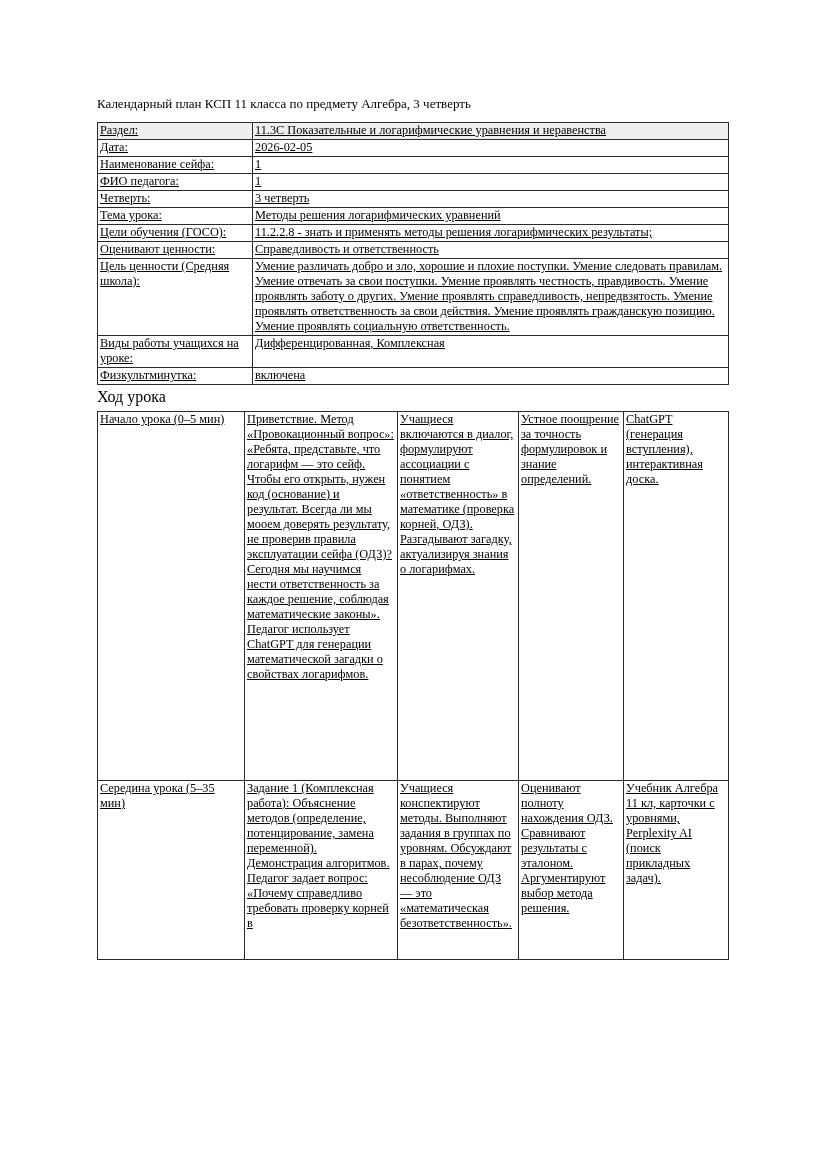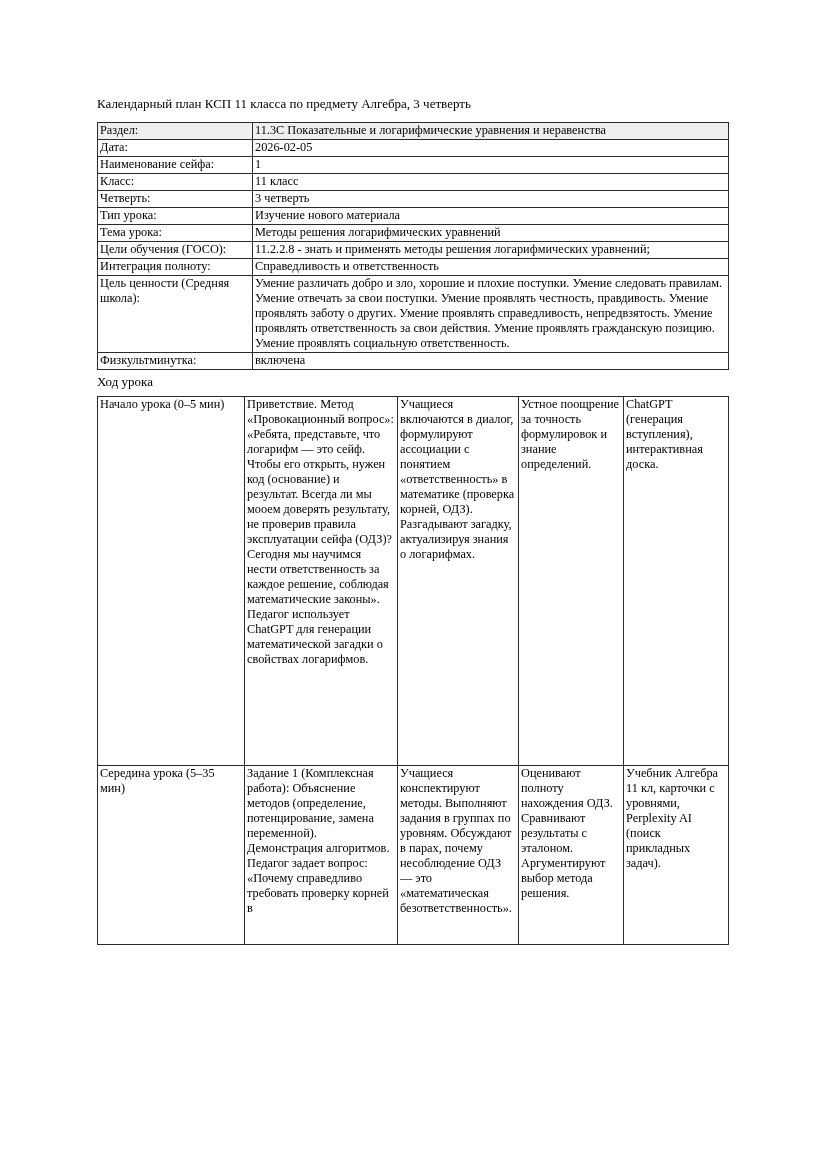--- a/index.html
+++ b/index.html
@@ -33,26 +33,27 @@
   }
   td {
     border: 1px solid var(--border);
     padding: 0px 3px 1px 2px;
     font-size: 12.3px;
     line-height: 15px;
     vertical-align: top;
     text-align: left;
     word-wrap: break-word;
     overflow: hidden;
+    text-decoration: underline;
   }
   tr.shaded td { background: var(--shade); }
   .info-table .c-label { width: 155px; }
   .info-table .c-value { width: 476px; }
   .section-heading {
-    font-size: 13px;
+    font-size: 16px;
     line-height: 15px;
     margin: 4px 0 7px 0;
   }
   .lesson-table .c-stage    { width: 147px; }
   .lesson-table .c-teacher  { width: 153px; }
   .lesson-table .c-student  { width: 121px; }
   .lesson-table .c-assess   { width: 105px; }
   .lesson-table .c-resource { width: 105px; }
   .lesson-table tr.header-row { height: 47px; }
   .lesson-table tr.row-start  { height: 369px; }
@@ -77,46 +78,46 @@
       </tr>
       <tr>
         <td>Дата:</td>
         <td>2026-02-05</td>
       </tr>
       <tr>
         <td>Наименование сейфа:</td>
         <td>1</td>
       </tr>
       <tr>
-        <td>Класс:</td>
-        <td>11 класс</td>
+        <td>ФИО педагога:</td>
+        <td>1</td>
       </tr>
       <tr>
         <td>Четверть:</td>
         <td>3 четверть</td>
-      </tr>
-      <tr>
-        <td>Тип урока:</td>
-        <td>Изучение нового материала</td>
       </tr>
       <tr>
         <td>Тема урока:</td>
         <td>Методы решения логарифмических уравнений</td>
       </tr>
       <tr>
         <td>Цели обучения (ГОСО):</td>
-        <td>11.2.2.8 - знать и применять методы решения логарифмических уравнений;</td>
+        <td>11.2.2.8 - знать и применять методы решения логарифмических результаты;</td>
       </tr>
       <tr>
-        <td>Интеграция полноту:</td>
+        <td>Оценивают ценности:</td>
         <td>Справедливость и ответственность</td>
       </tr>
       <tr>
         <td>Цель ценности (Средняя школа):</td>
         <td>Умение различать добро и зло, хорошие и плохие поступки. Умение следовать правилам. Умение отвечать за свои поступки. Умение проявлять честность, правдивость. Умение проявлять заботу о других. Умение проявлять справедливость, непредвзятость. Умение проявлять ответственность за свои действия. Умение проявлять гражданскую позицию. Умение проявлять социальную ответственность.</td>
+      </tr>
+      <tr>
+        <td>Виды работы учащихся на уроке:</td>
+        <td>Дифференцированная, Комплексная</td>
       </tr>
       <tr>
         <td>Физкультминутка:</td>
         <td>включена</td>
       </tr>
     </tbody>
   </table>
 
   <div class="section-heading">Ход урока</div>
 

